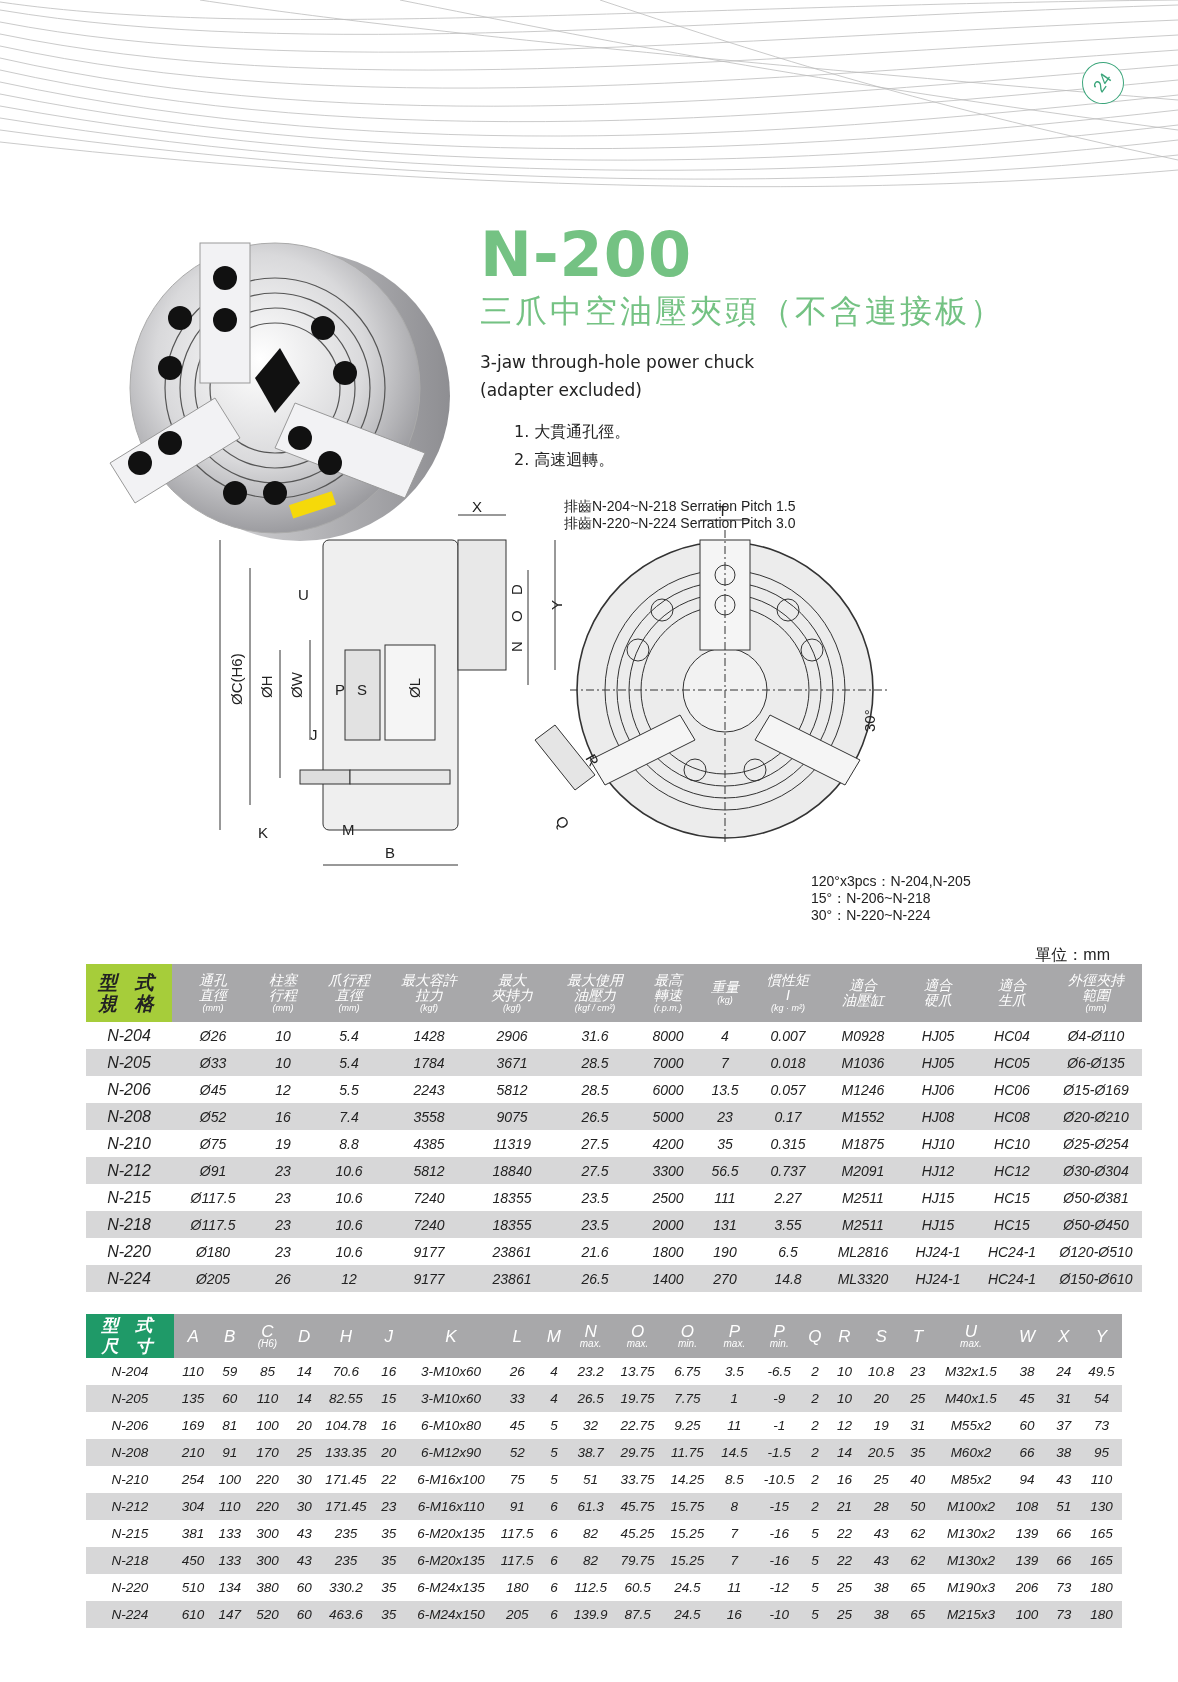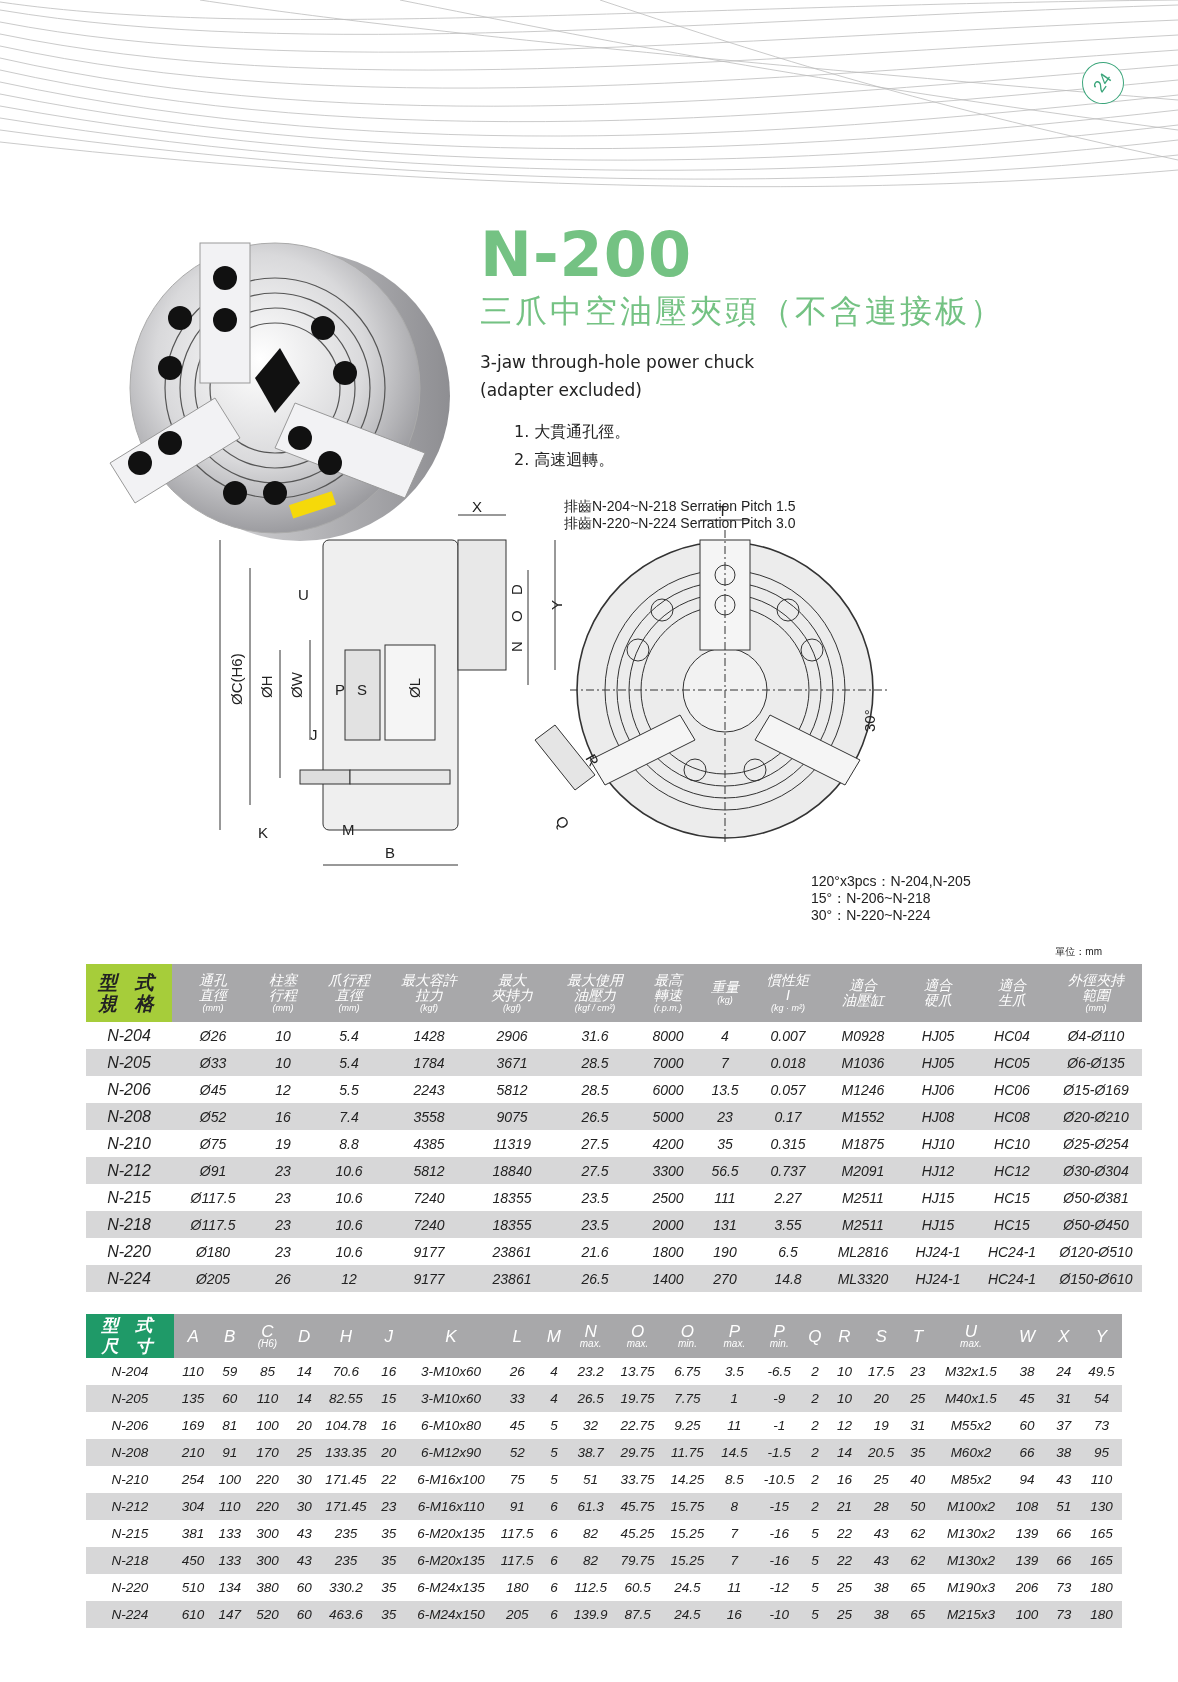--- a/index.html
+++ b/index.html
@@ -8,21 +8,21 @@
   .page-num{position:absolute;left:1082px;top:62px;width:40px;height:40px;border:1.5px solid #3aa57a;border-radius:50%;color:#3aa57a;font-size:17px;display:flex;align-items:center;justify-content:center;transform:rotate(-55deg);background:#fff;}
   .title{position:absolute;left:480px;top:218px;font-size:62px;font-weight:bold;color:#74c283;letter-spacing:1px;font-family:"DejaVu Sans",sans-serif;}
   .subtitle-cn{position:absolute;left:480px;top:290px;font-size:32px;color:#74c283;letter-spacing:3px;font-family:"DejaVu Sans",sans-serif;}
   .subtitle-en{position:absolute;left:480px;top:348px;font-size:17px;color:#222;line-height:28px;font-family:"DejaVu Sans",sans-serif;}
   .features{position:absolute;left:480px;top:418px;font-size:16px;color:#222;line-height:28px;font-family:"DejaVu Sans",sans-serif;margin-left:34px;}
   .photo{position:absolute;left:105px;top:228px;width:355px;height:320px;}
   .diagram{position:absolute;left:210px;top:500px;width:820px;height:440px;}
   .dtext{font-family:"Liberation Sans",sans-serif;fill:#222;}
   .serration{position:absolute;left:564px;top:498px;font-size:14px;line-height:17px;color:#222;}
   .jaw-note{position:absolute;left:811px;top:873px;font-size:14px;line-height:17px;color:#222;}
-  .unit{position:absolute;right:76px;top:945px;font-size:10px;color:#222;margin-left:10px;}
+  .unit{position:absolute;right:68px;top:945px;font-size:16px;color:#222;margin-left:10px;}
   table{position:absolute;left:86px;border-collapse:collapse;width:1036px;table-layout:fixed;font-style:italic;}
   th{background:#a8a8aa;color:#fff;font-weight:normal;font-size:14px;line-height:15px;padding:0;text-align:center;vertical-align:middle;}
   th .u{display:block;font-size:9px;line-height:11px;}
   th .sub{display:block;font-size:10px;line-height:10px;}
   th.model1{background:#a6cd3a;color:#222;font-size:19px;font-weight:bold;letter-spacing:6px;line-height:21px;}
   th.model2{background:#1f9a68;color:#fff;font-size:19px;font-weight:bold;letter-spacing:6px;line-height:21px;}
   td{font-size:14px;text-align:center;padding:0;height:27px;color:#222;white-space:nowrap;}
   td.first{font-size:16px;}
   tr.alt td{background:#d7d7d8;}
   #t1{top:964px;}
@@ -578,21 +578,21 @@
         <td>3-M10x60</td>
         <td>26</td>
         <td>4</td>
         <td>23.2</td>
         <td>13.75</td>
         <td>6.75</td>
         <td>3.5</td>
         <td>-6.5</td>
         <td>2</td>
         <td>10</td>
-        <td>17.5</td>
+        <td>10.8</td>
         <td>23</td>
         <td>M32x1.5</td>
         <td>38</td>
         <td>24</td>
         <td>49.5</td>
       </tr>
       <tr class="alt">
         <td class="first">N-205</td>
         <td>135</td>
         <td>60</td>

